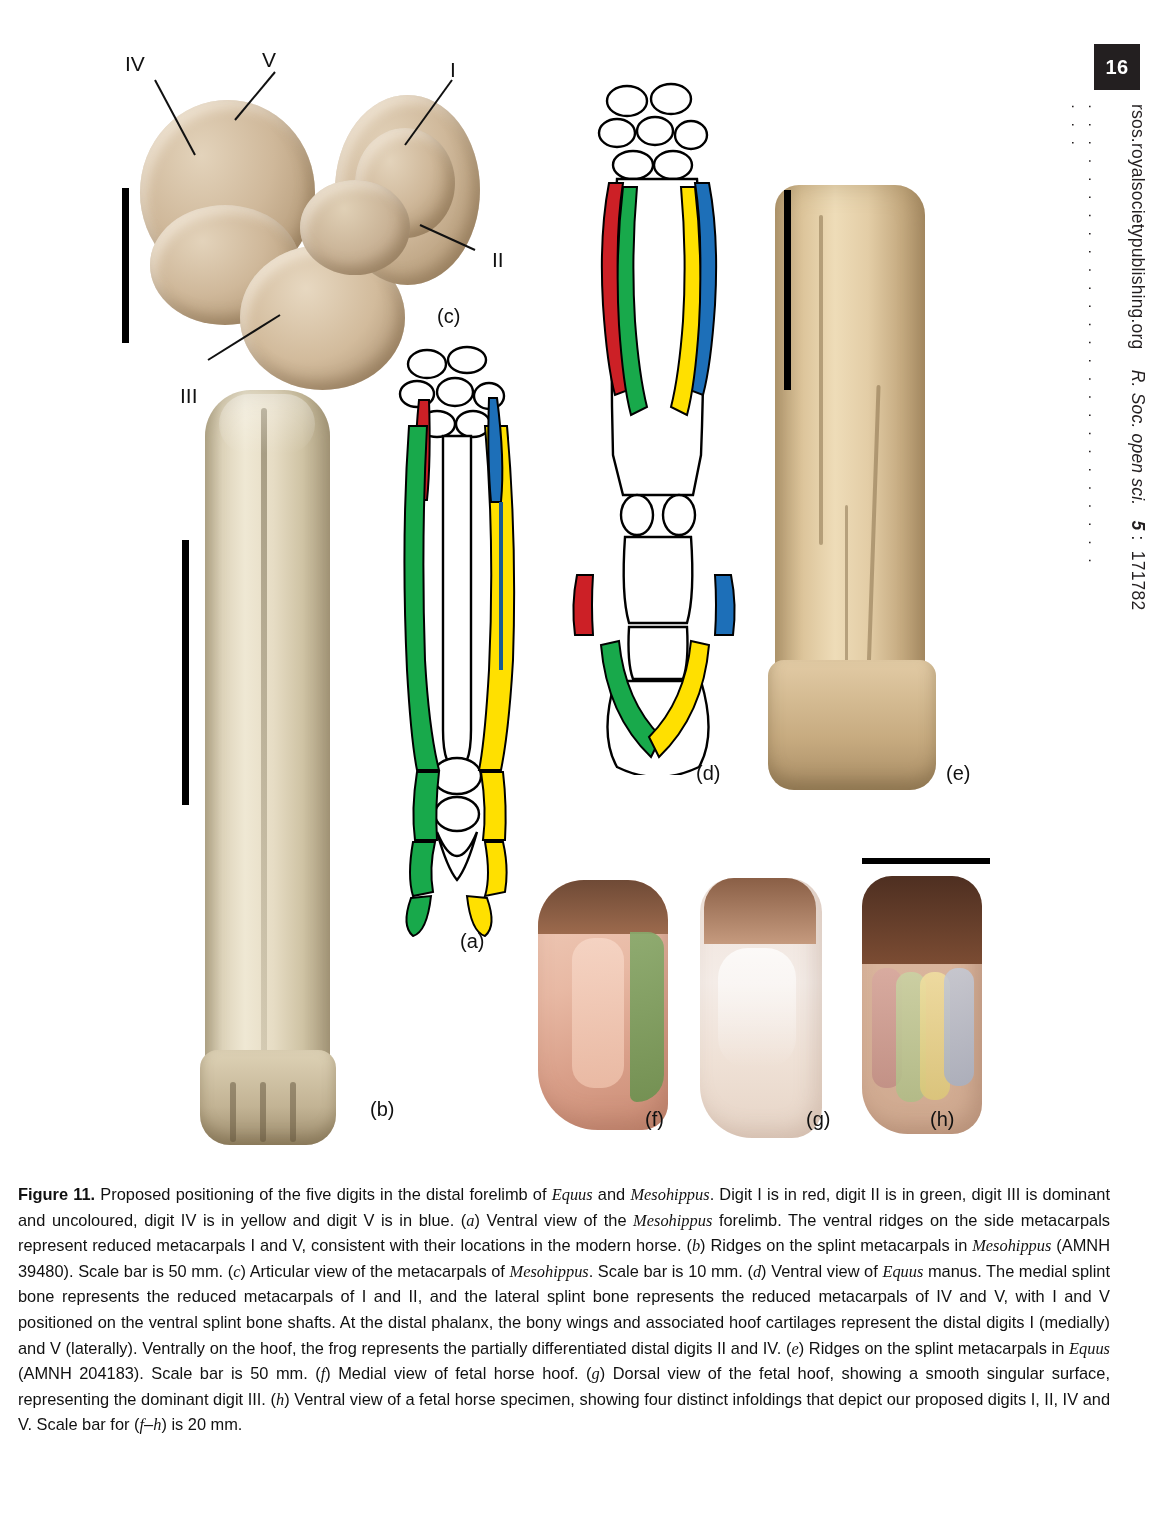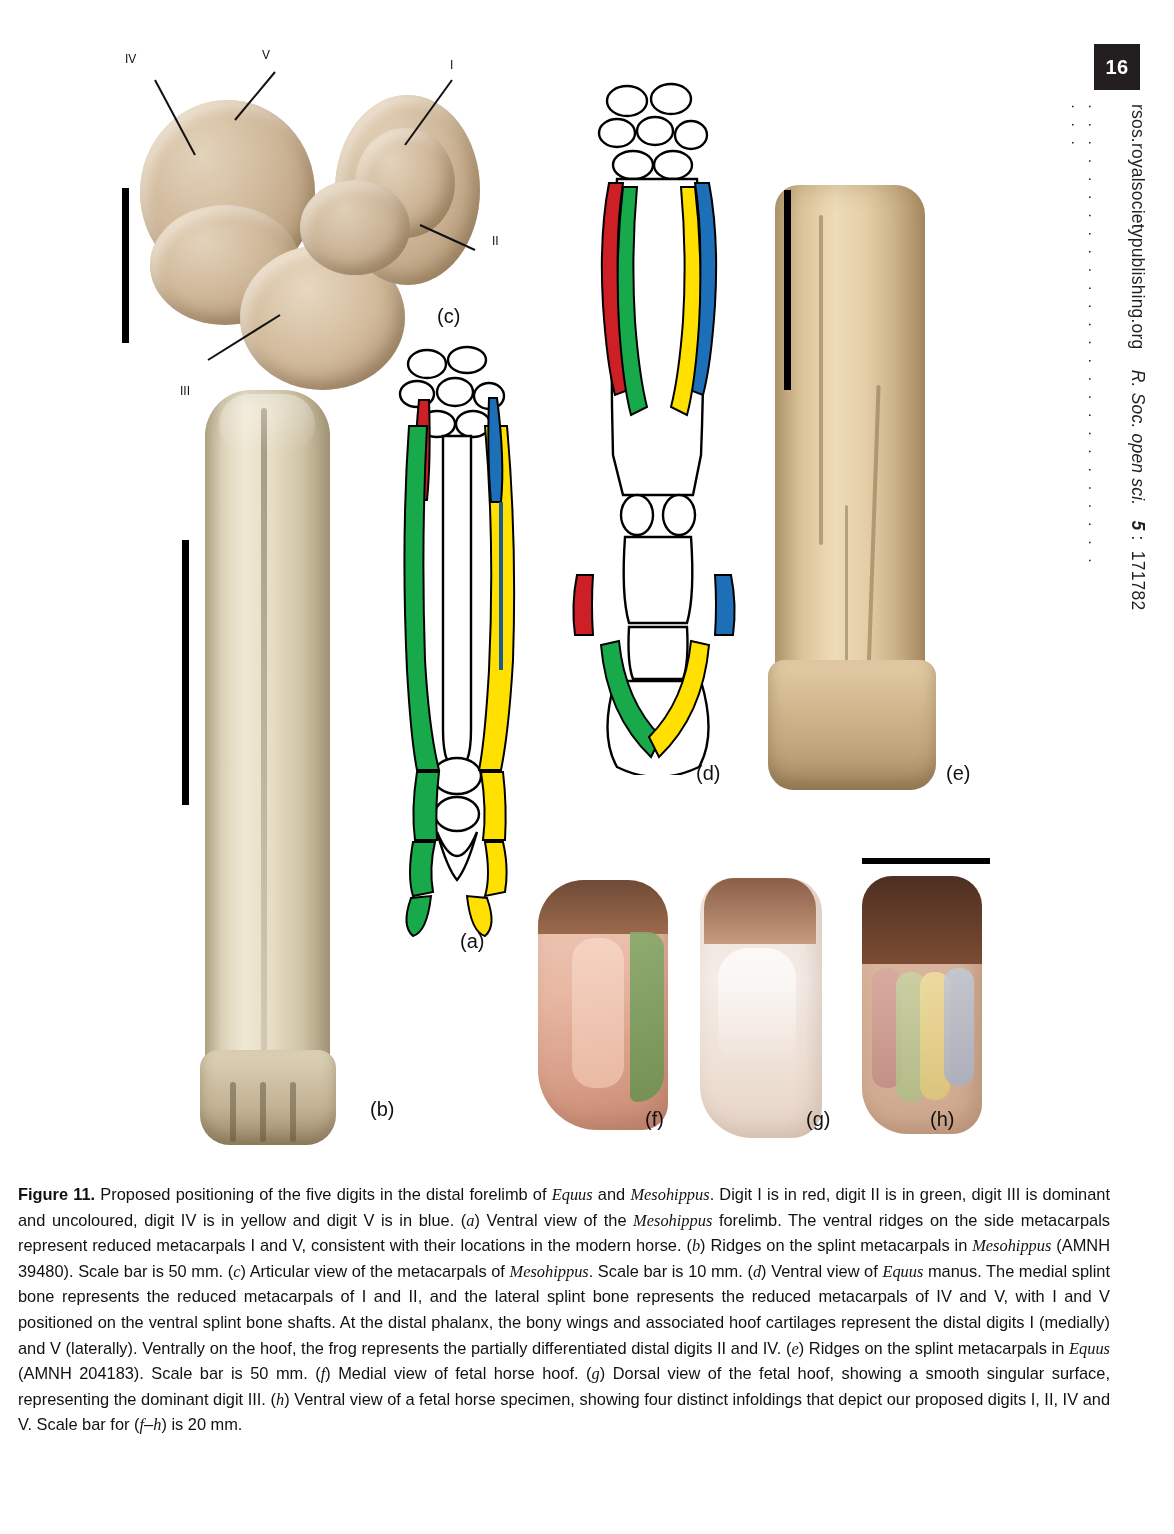--- a/index.html
+++ b/index.html
@@ -35,21 +35,21 @@
     font-size:17.5px;color:#231f20;
     letter-spacing:.2px;
     white-space:nowrap;
   }
   .rail-text .ital{font-style:italic;}
   .rail-text .bold{font-weight:bold;}
 
   
   .figure{position:absolute;left:0;top:0;width:1080px;height:1165px;}
 
-  .lbl{position:absolute;font-size:12px;color:#111;}
+  .lbl{position:absolute;font-size:21px;color:#111;}
   .panel-lbl{position:absolute;font-size:20px;color:#111;}
 
   .scalebar{position:absolute;background:#000;}
 
   
   .carp{position:absolute;border-radius:50%;
         background:radial-gradient(ellipse at 35% 30%, #e3d3bb 0%, #cfb89a 45%, #b49a78 80%, #9c8365 100%);
         box-shadow:inset -6px -8px 14px rgba(120,95,65,.45), inset 6px 8px 12px rgba(255,250,240,.55);}
 
   
@@ -163,21 +163,21 @@
     <svg style="position:absolute;left:100px;top:50px;width:420px;height:350px;">
       <line x1="55" y1="30" x2="95" y2="105" stroke="#111" stroke-width="2"></line>
       <line x1="175" y1="22" x2="135" y2="70" stroke="#111" stroke-width="2"></line>
       <line x1="352" y1="30" x2="305" y2="95" stroke="#111" stroke-width="2"></line>
       <line x1="320" y1="175" x2="375" y2="200" stroke="#111" stroke-width="2"></line>
       <line x1="108" y1="310" x2="180" y2="265" stroke="#111" stroke-width="2"></line>
     </svg>
     <div class="lbl" style="left:125px;top:52px;">IV</div>
     <div class="lbl" style="left:262px;top:48px;">V</div>
     <div class="lbl" style="left:450px;top:58px;">I</div>
-    <div class="lbl" style="left:492px;top:234px;">II</div>
+    <div class="lbl" style="left:492px;top:248px;">II</div>
     <div class="lbl" style="left:180px;top:384px;">III</div>
 
     <div class="scalebar" style="left:122px;top:188px;width:7px;height:155px;"></div>
 
     <div>
       <div class="mc-b">
           <div class="mc-b-groove"></div>
         </div>
       <div class="mc-b-foot">
         <span class="nick" style="left:30px;"></span>

